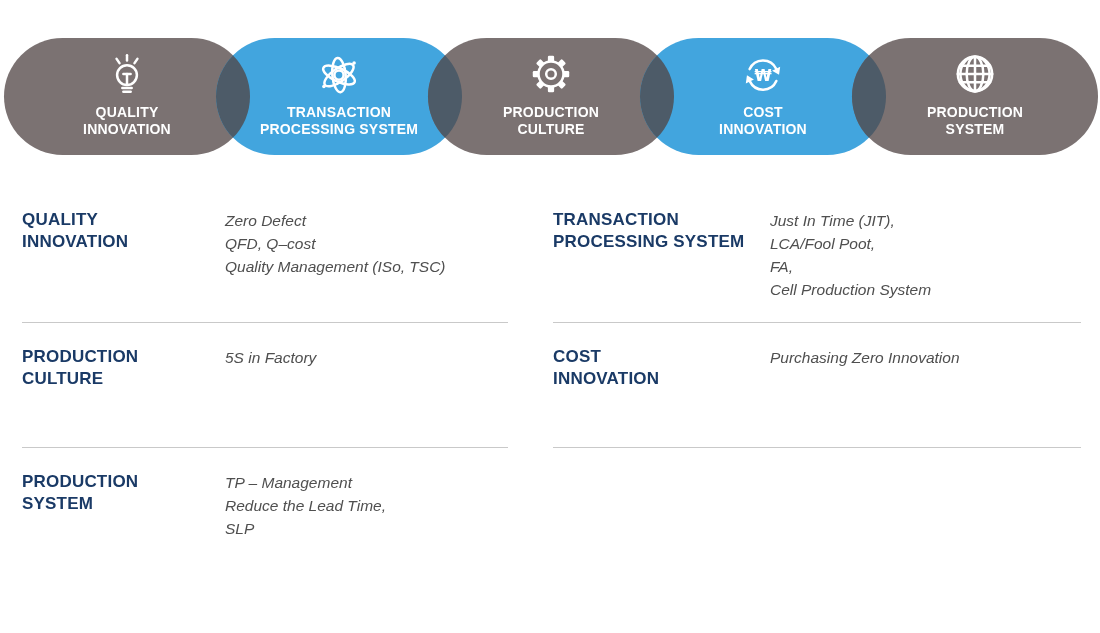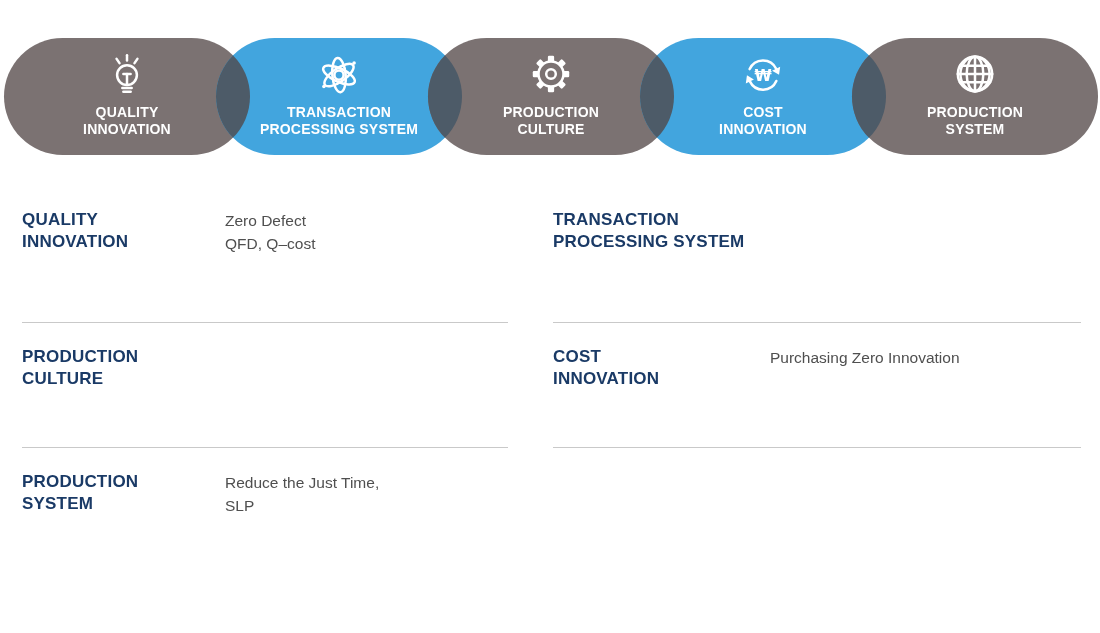--- a/index.html
+++ b/index.html
@@ -40,21 +40,21 @@
   .sec-3{padding-top:23px;}
   .sec-title{
     flex:0 0 auto;
     color:#1a3a66;font-weight:bold;font-size:17px;line-height:22px;
     letter-spacing:0.2px;
   }
   .col-left .sec-title{width:203px;}
   .col-right .sec-title{width:217px;}
   .sec-items{flex:1;}
   .item{
-    color:#4f4f4f;font-size:15.5px;line-height:23px;
+    color:#4f4f4f;font-size:15.5px;line-height:23px;font-style:italic;
   }
   .icon-stroke{stroke:#ffffff;fill:none;stroke-width:2.4;stroke-linecap:round;stroke-linejoin:round;}
   .icon-fill{fill:#ffffff;stroke:none;}
 </style>
 </head>
 <body>
 
 <div class="stage">
 
   <svg class="band-svg" width="1100" height="175" viewBox="0 0 1100 175">
@@ -193,52 +193,61 @@
   <div class="col col-left">
 
     <div class="section sec-1">
       <div class="sec-title">
         <div>QUALITY</div>
         <div>INNOVATION</div>
       </div>
       <div class="sec-items">
         <div class="item">Zero Defect</div>
         <div class="item">QFD, Q–cost</div>
+        <div class="item">Quality Management (ISo, TSC)</div>
       </div>
     </div>
 
     <div class="section sec-2">
       <div class="sec-title">
         <div>PRODUCTION</div>
         <div>CULTURE</div>
       </div>
       <div class="sec-items">
+        <div class="item">5S in Factory</div>
       </div>
     </div>
 
     <div class="section sec-3 last">
       <div class="sec-title">
         <div>PRODUCTION</div>
         <div>SYSTEM</div>
       </div>
       <div class="sec-items">
-        <div class="item">Reduce the Just Time,</div>
+        <div class="item">TP – Management</div>
+        <div class="item">Reduce the Lead Time,</div>
         <div class="item">SLP</div>
       </div>
     </div>
 
   </div>
 
   <div class="col col-right">
 
     <div class="section sec-1">
       <div class="sec-title">
         <div>TRANSACTION</div>
         <div>PROCESSING SYSTEM</div>
       </div>
+      <div class="sec-items">
+        <div class="item">Just In Time (JIT),</div>
+        <div class="item">LCA/Fool Poot,</div>
+        <div class="item">FA,</div>
+        <div class="item">Cell Production System</div>
+      </div>
     </div>
 
     <div class="section sec-2">
       <div class="sec-title">
         <div>COST</div>
         <div>INNOVATION</div>
       </div>
       <div class="sec-items">
         <div class="item">Purchasing Zero Innovation</div>
       </div>

